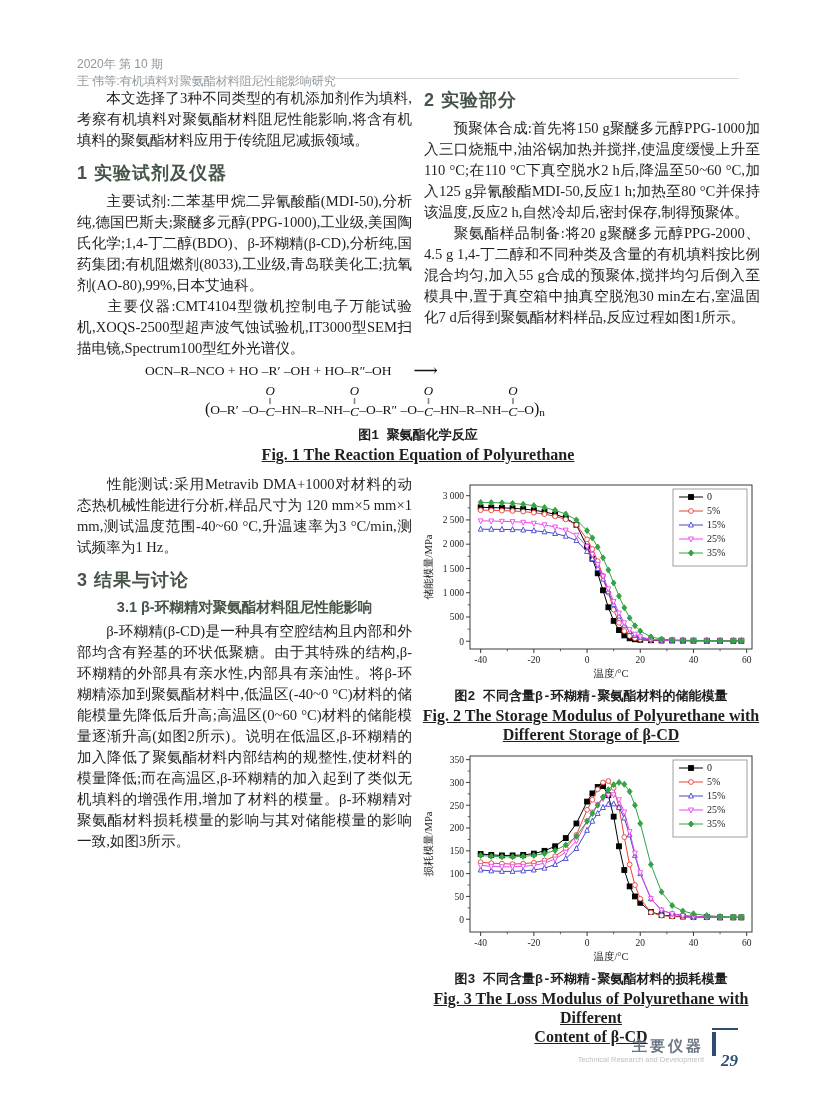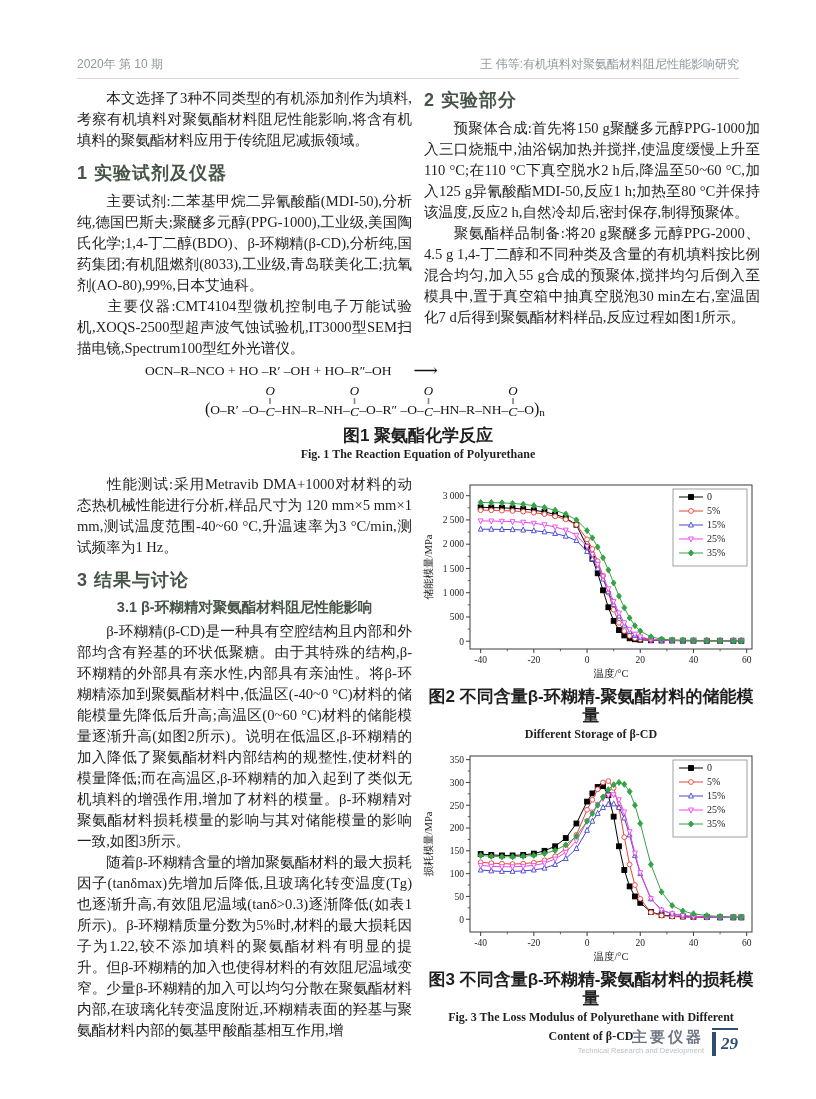--- a/index.html
+++ b/index.html
@@ -1,20 +1,20 @@
 <!DOCTYPE html>
 <html><head>
 <meta charset="utf-8">
 <style>
   html,body{margin:0;padding:0;background:#e8e8e8;}
   .page{position:relative;width:816px;height:1099px;background:#ffffff;margin:0 auto;overflow:hidden;
         font-family:"Liberation Serif","DejaVu Serif",serif;color:#1f1f1f;}
   
   .hdr{position:absolute;left:77px;top:56px;width:662px;display:flex;justify-content:space-between;
-       font-size:12px;color:#8f979c;font-family:"Liberation Sans","DejaVu Sans",sans-serif;}
+       font-size:12px;color:#8f979c;font-family:"Liberation Sans","DejaVu Sans",sans-serif;flex-direction:column;}
   .hdr-rule{position:absolute;left:77px;top:78px;width:662px;border-top:1px solid #d4d8da;}
   
   .colLT{position:absolute;left:77px;top:88px;width:335px;}
   .colRT{position:absolute;left:424px;top:88px;width:336px;}
   .colLB{position:absolute;left:77px;top:474px;width:335px;}
   .colRB{position:absolute;left:422px;top:479px;width:338px;}
   p.body{margin:0;font-size:14.6px;line-height:21px;text-align:justify;text-justify:inter-ideograph;}
   p.body .ind{display:inline-block;width:2em;}
   h2.sec{margin:10px 0 6px 0;font-family:"Liberation Sans","DejaVu Sans",sans-serif;
          font-size:18px;font-weight:bold;color:#475549;letter-spacing:1px;}
@@ -27,33 +27,33 @@
   .eq-l1{padding-left:68px;display:flex;align-items:center;gap:22px;}
   .eq-arrow{font-size:17px;letter-spacing:-1px;}
   .eq-l2{padding-left:128px;margin-top:4px;display:flex;align-items:flex-end;}
   .eq-l2 span{white-space:pre;}
   .co{display:inline-flex;flex-direction:column;align-items:center;line-height:1;}
   .co .ao{font-size:13px;line-height:12px;}
   .co .db{font-size:9px;line-height:8px;}
   .co .ac{font-size:13.5px;line-height:13px;}
   .brk{font-size:16px;}
   .figcap{text-align:center;margin-top:8px;}
-  .cap-zh{font-family:Liberation Sans, sans-serif;font-weight:bold;font-size:17px;line-height:19px;}
-  .cap-en{font-weight:bold;font-size:12px;line-height:19px;}
+  .cap-zh{font-family:Liberation Mono, monospace;font-weight:bold;font-size:13px;line-height:19px;}
+  .cap-en{font-weight:bold;font-size:16px;line-height:19px;text-decoration:underline;}
   .chartcap{text-align:center;margin:2px 0 6px 0;}
   
   .ftr{position:absolute;right:78px;top:1028px;display:flex;align-items:center;}
   .ftr-txt{text-align:right;margin-right:8px;}
   .ftr-zh{font-family:"Liberation Sans","DejaVu Sans",sans-serif;font-weight:bold;font-size:15px;
           color:#6b7682;letter-spacing:3px;line-height:17px;}
   .ftr-en{font-family:"Liberation Sans","DejaVu Sans",sans-serif;font-size:7.5px;color:#bcc1c5;line-height:11px;}
   .ftr-box{display:flex;align-items:flex-start;border-top:2px solid #2e4d70;padding-top:2px;}
   .ftr-bar{width:4px;height:24px;background:#2e4d70;margin-right:5px;}
   .ftr-num{font-family:"Liberation Serif","DejaVu Serif",serif;font-style:italic;font-weight:bold;
-           font-size:17px;color:#2e4d70;line-height:24px;}
+           font-size:17px;color:#2e4d70;line-height:24px;margin-top:17px;}
   svg text{font-family:"Liberation Serif","DejaVu Serif",serif;}
 </style>
 </head>
 <body>
 
 <div class="page">
 
   <div class="hdr">
     <span>2020年  第 10 期</span>
     <span>王    伟等:有机填料对聚氨酯材料阻尼性能影响研究</span>
@@ -98,21 +98,20 @@
       <div class="cap-zh">图1   聚氨酯化学反应</div>
       <div class="cap-en">Fig. 1    The Reaction Equation of Polyurethane</div>
     </div>
   </div>
 
   <div class="colLB">
     <p class="body"><span class="ind"></span><span>性能测试:采用Metravib DMA+1000对材料的动态热机械性能进行分析,样品尺寸为 120 mm×5 mm×1 mm,测试温度范围-40~60 °C,升温速率为3 °C/min,测试频率为1 Hz。</span></p>
     <h2 class="sec">3   结果与讨论</h2>
     <h3 class="sub">3.1   β-环糊精对聚氨酯材料阻尼性能影响</h3>
     <p class="body"><span class="ind"></span><span>β-环糊精(β-CD)是一种具有空腔结构且内部和外部均含有羟基的环状低聚糖。由于其特殊的结构,β-环糊精的外部具有亲水性,内部具有亲油性。将β-环糊精添加到聚氨酯材料中,低温区(-40~0 °C)材料的储能模量先降低后升高;高温区(0~60 °C)材料的储能模量逐渐升高(如图2所示)。说明在低温区,β-环糊精的加入降低了聚氨酯材料内部结构的规整性,使材料的模量降低;而在高温区,β-环糊精的加入起到了类似无机填料的增强作用,增加了材料的模量。β-环糊精对聚氨酯材料损耗模量的影响与其对储能模量的影响一致,如图3所示。</span></p>
-    <p class="body"><span class="ind"></span><span>随着β-环糊精含量的增加聚氨酯材料的最大损耗因子(tanδmax)先增加后降低,且玻璃化转变温度(Tg)也逐渐升高,有效阻尼温域(tanδ&gt;0.3)逐渐降低(如表1所示)。β-环糊精质量分数为5%时,材料的最大损耗因子为1.22,较不添加填料的聚氨酯材料有明显的提升。但β-环糊精的加入也使得材料的有效阻尼温域变窄。少量β-环糊精的加入可以均匀分散在聚氨酯材料内部,在玻璃化转变温度附近,环糊精表面的羟基与聚氨酯材料内部的氨基甲酸酯基相互作用,增</span></p>
   </div>
 
   <div class="colRB">
     <svg id="chart0" width="338" height="202">
         <rect x="48" y="6" width="282" height="164" fill="none" stroke="#3a3a3a" stroke-width="1"></rect>
         <line x1="58.64150943396226" y1="170" x2="58.64150943396226" y2="174" stroke="#3a3a3a" stroke-width="1"></line>
         <text x="58.64150943396226" y="184" text-anchor="middle" font-size="9.5" fill="#222">-40</text>
         <line x1="111.84905660377359" y1="170" x2="111.84905660377359" y2="174" stroke="#3a3a3a" stroke-width="1"></line>
         <text x="111.84905660377359" y="184" text-anchor="middle" font-size="9.5" fill="#222">-20</text>
         <line x1="165.05660377358492" y1="170" x2="165.05660377358492" y2="174" stroke="#3a3a3a" stroke-width="1"></line>
@@ -317,20 +316,21 @@
         <text x="285" y="49" font-size="10" fill="#222">15%</text>
         <line x1="257" y1="60" x2="281" y2="60" stroke="#ee44ee" stroke-width="1"></line>
         <polygon points="269,63 266.6,58 271.4,58" fill="#fff" stroke="#ee44ee" stroke-width="0.9"></polygon>
         <text x="285" y="63" font-size="10" fill="#222">25%</text>
         <line x1="257" y1="74" x2="281" y2="74" stroke="#33a344" stroke-width="1"></line>
         <polygon points="269,71 271.4,74 269,77 266.6,74" fill="#33a344" stroke="#33a344"></polygon>
         <text x="285" y="77" font-size="10" fill="#222">35%</text>
       </svg>
     <div class="chartcap">
       <div class="cap-zh">图2   不同含量β-环糊精-聚氨酯材料的储能模量</div>
+      <div class="cap-en">Fig. 2    The Storage Modulus of Polyurethane with</div>
       <div class="cap-en">Different Storage of β-CD</div>
     </div>
     <svg id="chart1" width="338" height="214">
         <rect x="48" y="6" width="282" height="176" fill="none" stroke="#3a3a3a" stroke-width="1"></rect>
         <line x1="58.64150943396226" y1="182" x2="58.64150943396226" y2="186" stroke="#3a3a3a" stroke-width="1"></line>
         <text x="58.64150943396226" y="196" text-anchor="middle" font-size="9.5" fill="#222">-40</text>
         <line x1="111.84905660377359" y1="182" x2="111.84905660377359" y2="186" stroke="#3a3a3a" stroke-width="1"></line>
         <text x="111.84905660377359" y="196" text-anchor="middle" font-size="9.5" fill="#222">-20</text>
         <line x1="165.05660377358492" y1="182" x2="165.05660377358492" y2="186" stroke="#3a3a3a" stroke-width="1"></line>
         <text x="165.05660377358492" y="196" text-anchor="middle" font-size="9.5" fill="#222">0</text>

